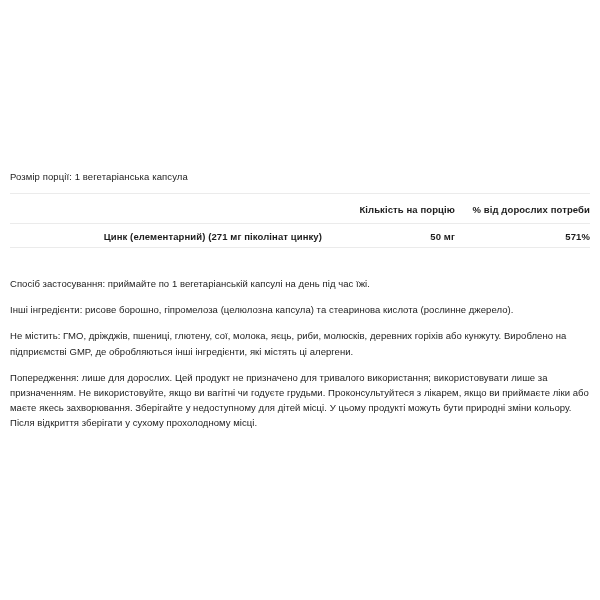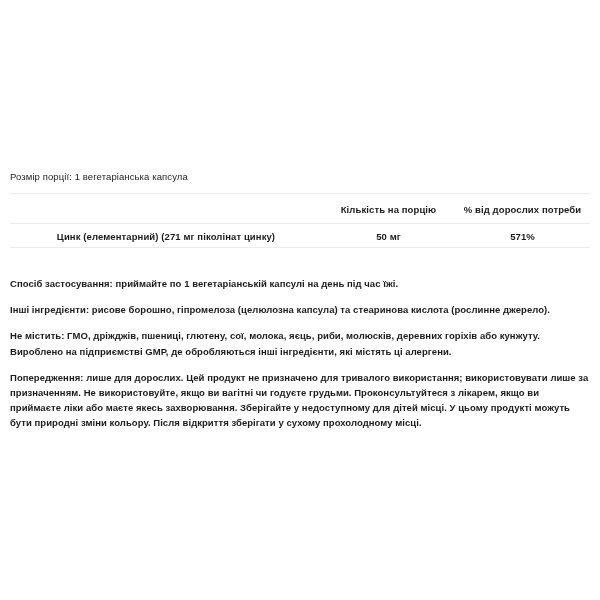--- a/index.html
+++ b/index.html
@@ -43,21 +43,21 @@
     margin: 9px 0 0 0;
     table-layout: fixed;
   }
 
   .facts-table col.c1 { width: 312px; }
   .facts-table col.c2 { width: 133px; }
   .facts-table col.c3 { width: 135px; }
 
   .facts-table th,
   .facts-table td {
-    text-align: center;
+    text-align: right;
     vertical-align: middle;
     font-size: 9.5px;
     font-weight: bold;
     letter-spacing: 0.1px;
     color: #1c1c1c;
     padding: 0;
   }
 
   .facts-table thead th {
     height: 27px;
@@ -71,21 +71,21 @@
     border-bottom: 1px solid #ebebeb;
     padding-top: 1px;
   }
 
   .body-block {
     margin-top: 28px;
   }
 
   .para {
     font-size: 9.5px;
-    font-weight: bold;
+    font-weight: normal;
     line-height: 15.2px;
     letter-spacing: 0.05px;
     color: #1c1c1c;
     margin: 0 0 11px 0;
     max-width: 580px;
     text-align: left;
   }
 
   .para:last-child {
     margin-bottom: 0;

